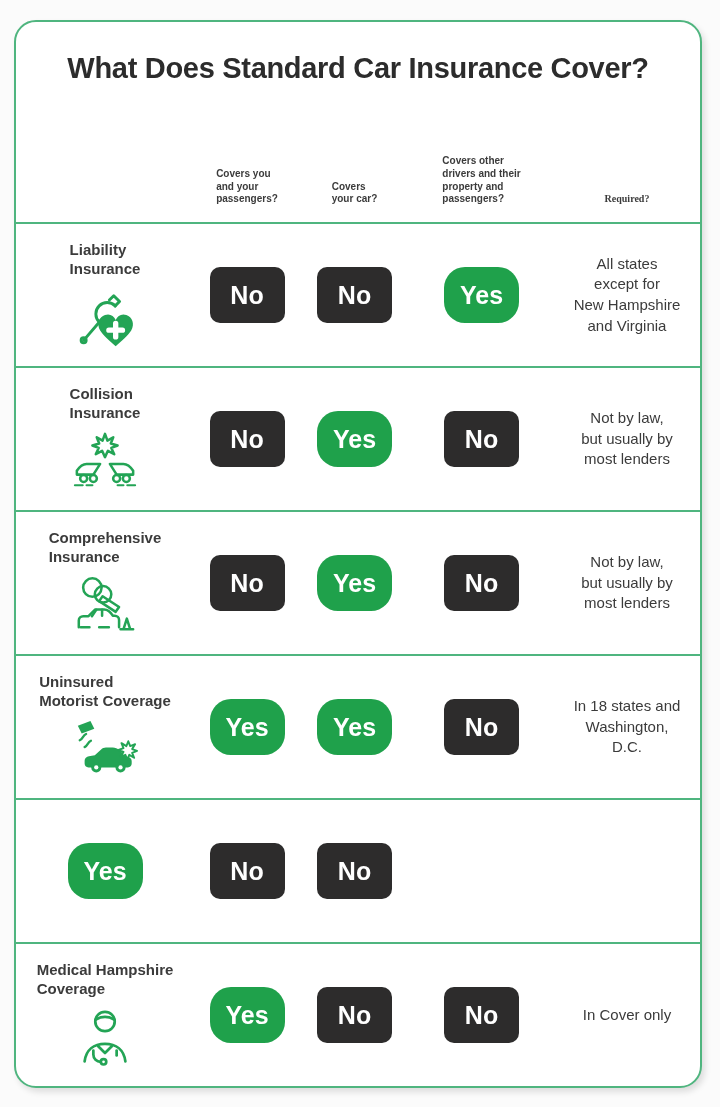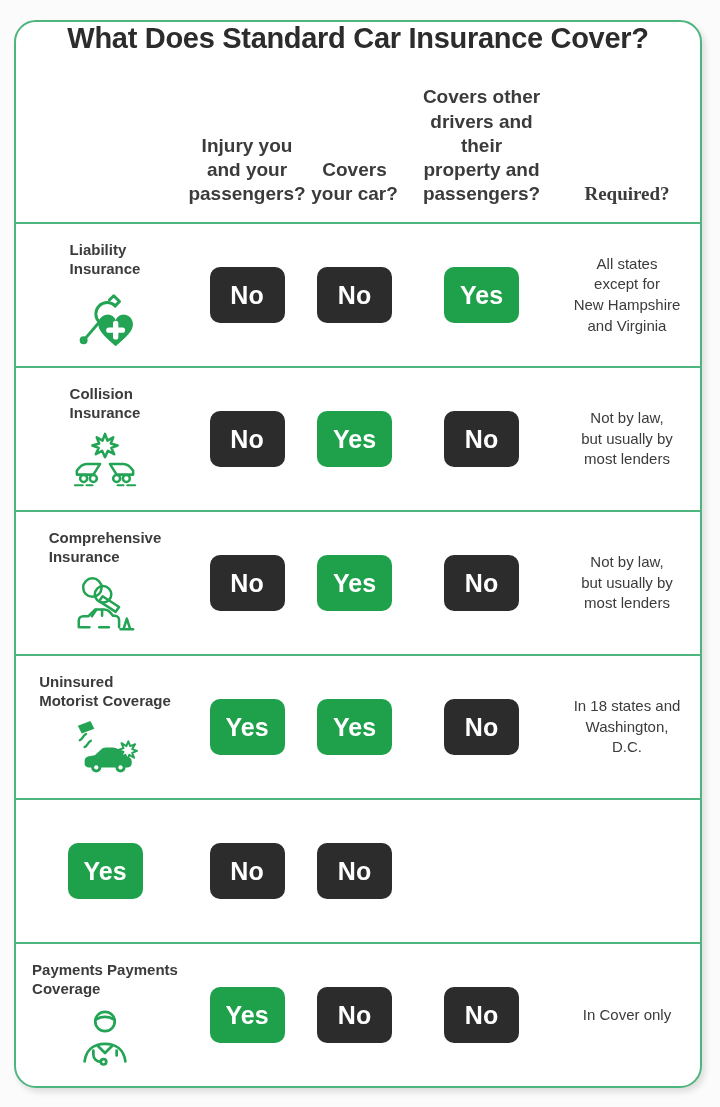--- a/index.html
+++ b/index.html
@@ -19,31 +19,31 @@
     color:var(--text);
   }
   .card{
     position:absolute;left:14px;top:20px;width:688px;height:1068px;
     background:#ffffff;border:2px solid var(--border);border-radius:22px;
     box-shadow:3px 4px 6px rgba(0,0,0,0.12);
     display:flex;flex-direction:column;overflow:hidden;
   }
   .header-section{height:200px;flex:0 0 auto;display:flex;flex-direction:column;}
   .title{
-    text-align:center;padding:0 2px;
+    text-align:center;margin-top:30px;padding:0 2px;
     font-size:29px;font-weight:800;color:var(--title);letter-spacing:-0.3px;
   }
   .cols{
     margin-top:auto;display:grid;
     grid-template-columns:178px 106px 109px 145px 1fr;
     align-items:end;padding-bottom:16px;
   }
   .col-h{
-    grid-row:1;justify-self:center;text-align:center;
-    font-weight:700;font-size:19px;line-height:1.27;color:var(--text);
+    grid-row:1;justify-self:center;
+    font-weight:700;font-size:10px;line-height:1.27;color:var(--text);
     white-space:pre-line;
   }
   .col-h.c1{grid-column:2;}
   .col-h.c2{grid-column:3;}
   .col-h.c3{grid-column:4;}
   .col-h.c4{grid-column:5;font-family:Liberation Serif, serif;}
   .row{
     flex:1 1 0;border-top:2px solid var(--border);
     display:grid;grid-template-columns:178px 106px 109px 145px 1fr;
     align-items:center;
@@ -55,36 +55,36 @@
   .type-name{
     font-weight:700;font-size:15px;line-height:1.27;color:var(--text);
     text-align:left;white-space:pre-line;
   }
   .icon{width:66px;height:66px;flex:0 0 auto;}
   .badge{
     width:75px;height:56px;border-radius:10px;justify-self:center;
     display:flex;align-items:center;justify-content:center;
     color:#ffffff;font-weight:700;font-size:25px;
   }
-  .badge.yes{background:var(--badge-yes);}
+  .badge.yes{background:var(--badge-yes);border-radius:21px;}
   .badge.no{background:var(--badge-no);}
   .req{
     justify-self:center;text-align:center;padding:0 4px;
     font-size:15px;line-height:1.38;color:var(--text);white-space:pre-line;
   }
 </style>
 </head>
 <body>
 
 <div class="card">
 
   <div class="header-section">
     <div class="title">What Does Standard Car Insurance Cover?</div>
     <div class="cols">
-      <div class="col-h c1">Injury you
+      <div class="col-h c1">Covers you
 and your
 passengers?</div>
       <div class="col-h c2">Covers
 your car?</div>
       <div class="col-h c3">Covers other
 drivers and their
 property and
 passengers?</div>
       <div class="col-h c4">Required?</div>
     </div>
@@ -191,21 +191,21 @@
   </div>
 
   <div class="row">
     <div class="badge yes">Yes</div>
     <div class="badge no">No</div>
     <div class="badge no">No</div>
   </div>
 
   <div class="row">
     <div class="type-cell">
-      <div class="type-name">Payments Payments
+      <div class="type-name">Medical Hampshire
 Coverage</div>
       <svg class="icon" viewBox="0 0 68 68">
         <g fill="none" stroke="var(--green)" stroke-width="2.8" stroke-linecap="round" stroke-linejoin="round">
           <circle cx="34" cy="17" r="10"></circle>
           <path d="M24.5 15 q9.5 -5.5 19 0"></path>
           <path d="M13 58 c1.5 -12 9.5 -18 21 -18 c11.5 0 19.5 6 21 18"></path>
           <path d="M27 42.5 l7 7 7 -7"></path>
           <path d="M22 47 v4 c0 4.5 3.5 7.5 7.5 7.5"></path>
           <circle cx="32.5" cy="58.5" r="2.8"></circle>
           <path d="M46 47 v5"></path>

